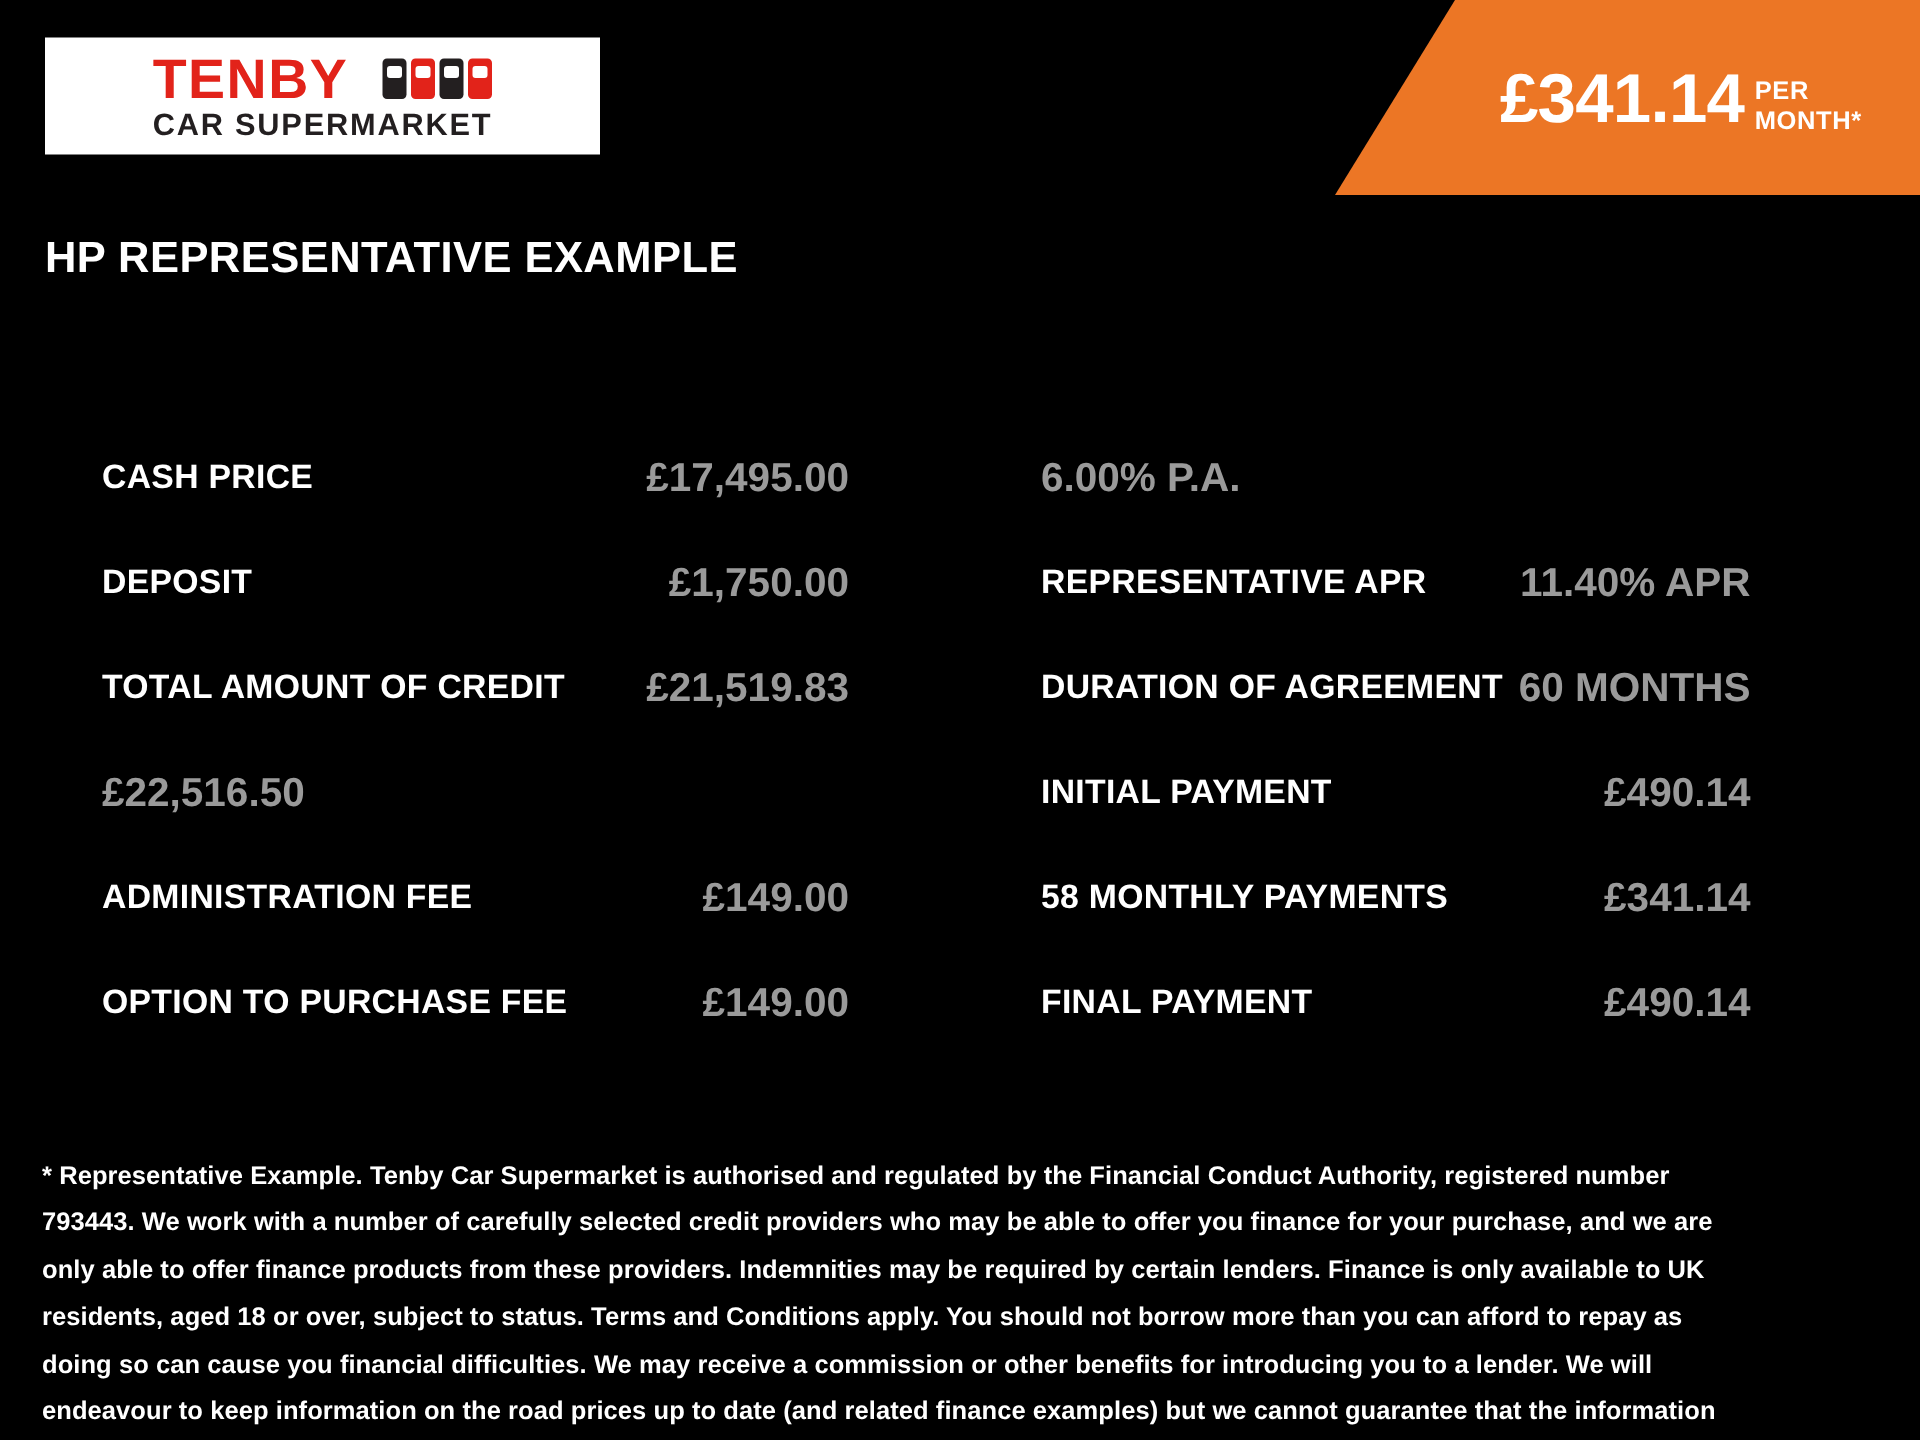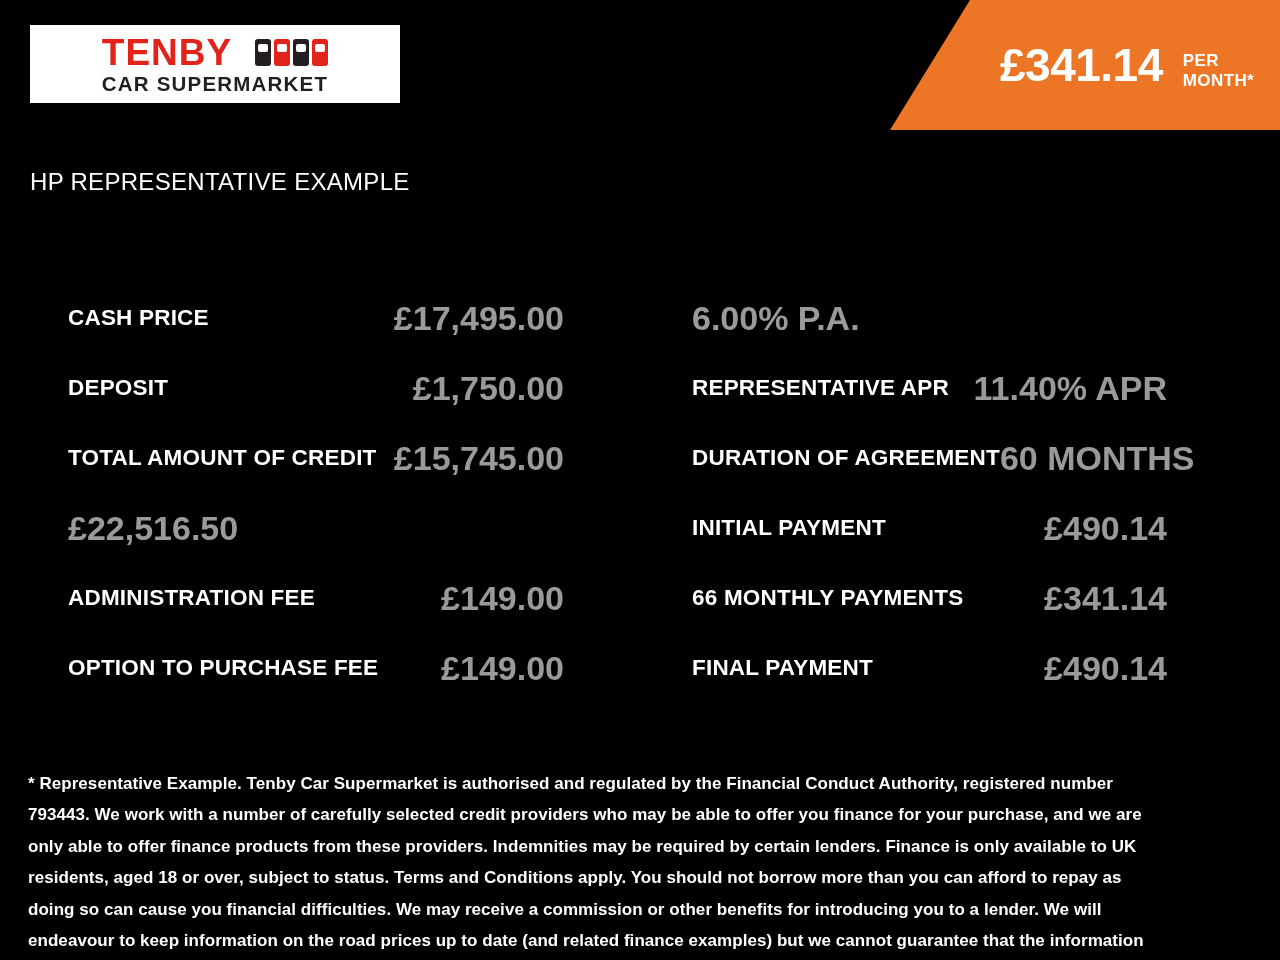--- a/index.html
+++ b/index.html
@@ -95,32 +95,32 @@
     font-weight: bold;
     color: #ffffff;
     letter-spacing: -0.5px;
     line-height: 1;
   }
   .price-per {
     font-size: 17px;
     font-weight: bold;
     color: #ffffff;
     letter-spacing: 0.4px;
-    margin-left: 20px;
+    margin-left: 7px;
     position: relative;
     top: 6px;
   }
 
   
   .title {
     position: absolute;
     left: 30px;
-    top: 168px;
-    font-size: 24px;
-    font-weight: normal;
+    top: 156px;
+    font-size: 29px;
+    font-weight: bold;
     color: #ffffff;
     letter-spacing: 0.3px;
   }
 
   
   .table-wrap {
     position: absolute;
     left: 0;
     top: 283px;
     width: 1236px;
@@ -138,21 +138,21 @@
     justify-content: space-between;
   }
   .row .label {
     font-size: 22.5px;
     font-weight: bold;
     color: #ffffff;
     letter-spacing: 0.2px;
     white-space: nowrap;
   }
   .row .value {
-    font-size: 34px;
+    font-size: 27px;
     font-weight: bold;
     color: #9a9a9a;
     letter-spacing: 0px;
     white-space: nowrap;
   }
   .col.left .row { padding-right: 52px; }
   .col.right .row { padding-right: 69px; }
 
   
   .disclaimer {
@@ -198,21 +198,21 @@
       <div class="row">
         <span class="label">CASH PRICE</span>
         <span class="value">£17,495.00</span>
       </div>
       <div class="row">
         <span class="label">DEPOSIT</span>
         <span class="value">£1,750.00</span>
       </div>
       <div class="row">
         <span class="label">TOTAL AMOUNT OF CREDIT</span>
-        <span class="value">£15,745.00</span>
+        <span class="value">£21,519.83</span>
       </div>
       <div class="row">
         <span class="value">£22,516.50</span>
       </div>
       <div class="row">
         <span class="label">ADMINISTRATION FEE</span>
         <span class="value">£149.00</span>
       </div>
       <div class="row">
         <span class="label">OPTION TO PURCHASE FEE</span>
@@ -230,21 +230,21 @@
       </div>
       <div class="row">
         <span class="label">DURATION OF AGREEMENT</span>
         <span class="value">60 MONTHS</span>
       </div>
       <div class="row">
         <span class="label">INITIAL PAYMENT</span>
         <span class="value">£490.14</span>
       </div>
       <div class="row">
-        <span class="label">66 MONTHLY PAYMENTS</span>
+        <span class="label">58 MONTHLY PAYMENTS</span>
         <span class="value">£341.14</span>
       </div>
       <div class="row">
         <span class="label">FINAL PAYMENT</span>
         <span class="value">£490.14</span>
       </div>
     </div>
   </div>
 
   <p class="disclaimer">* Representative Example. Tenby Car Supermarket is authorised and regulated by the Financial Conduct Authority, registered number 793443. We work with a number of carefully selected credit providers who may be able to offer you finance for your purchase, and we are only able to offer finance products from these providers. Indemnities may be required by certain lenders. Finance is only available to UK residents, aged 18 or over, subject to status. Terms and Conditions apply. You should not borrow more than you can afford to repay as doing so can cause you financial difficulties. We may receive a commission or other benefits for introducing you to a lender. We will endeavour to keep information on the road prices up to date (and related finance examples) but we cannot guarantee that the information shown on this page is up to date at all times. The quotes provided on this page are only for illustrative purposes only and a full finance application will have to be made to determine the exact details (all applications are subject to an underwriting decision and are subject to status). Tenby Car Supermarket acts as a credit broker and not a lender. Address: 166 Camford Way, Luton, LU3 3AN</p>

